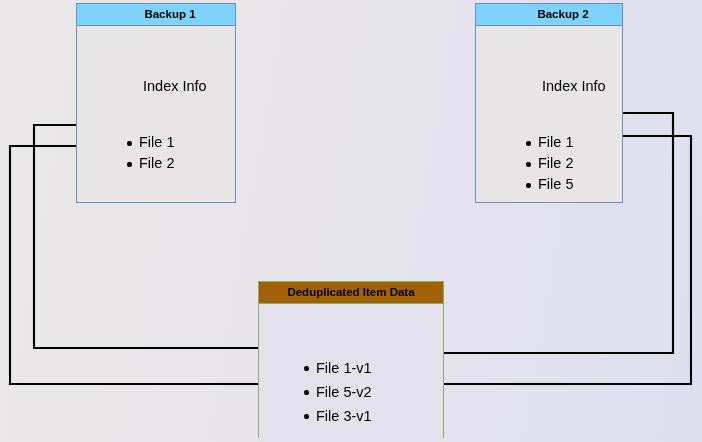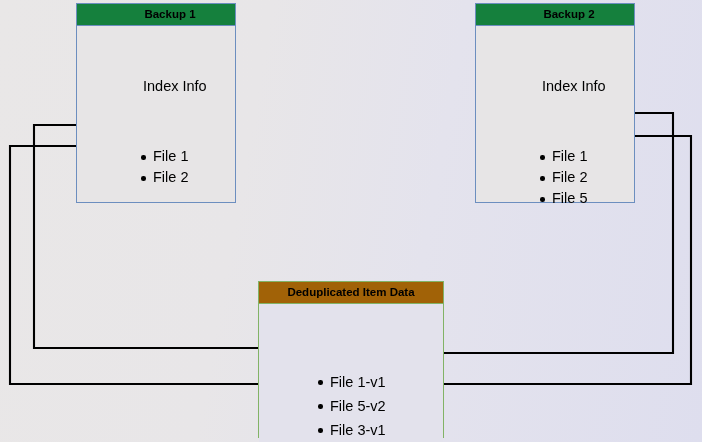--- a/index.html
+++ b/index.html
@@ -17,42 +17,42 @@
 
   
   .box{position:absolute;box-sizing:border-box;}
   .box .hdr{
     box-sizing:border-box;width:100%;height:22px;line-height:21px;
     text-align:center;font-size:11.5px;font-weight:bold;color:#000;
   }
   .box .body{box-sizing:border-box;width:100%;position:relative;}
 
   .bk{border:1.6px solid #6c8ebf;}
-  .bk .hdr{background:#15803d;border-bottom:1.6px solid #6c8ebf;padding-left:28px;}
+  .bk .hdr{background:#7dd3fc;border-bottom:1.6px solid #6c8ebf;padding-left:28px;}
   .bk .body{background:#e7e5e6;}
 
   .dd{border:1.8px solid #82b366;}
   .dd .hdr{background:#a16207;border-bottom:1.8px solid #82b366;}
   .dd .body{background:#e3e2ec;}
 
   #box-backup1{left:76px;top:3px;width:160px;height:200px;}
-  #box-backup2{left:475px;top:3px;width:160px;height:200px;}
+  #box-backup2{left:475px;top:3px;width:148px;height:200px;}
   #box-dedup  {left:258px;top:281px;width:186px;height:157px;}
   #box-backup1 .body,#box-backup2 .body{height:176.4px;}
   #box-dedup .body{height:153.4px;}
 
   .idxlabel{
     position:absolute;font-size:14.5px;color:#000;white-space:nowrap;margin-left:44px;
   }
   #box-backup1 .idxlabel{left:22px;top:52px;}
   #box-backup2 .idxlabel{left:22px;top:52px;}
 
   
   ul.files{
-    list-style:none;margin:14px;padding:0;position:absolute;
+    list-style:none;margin:0;padding:0;position:absolute;
   }
   ul.files li{
     font-size:14.5px;color:#000;white-space:nowrap;position:relative;
     padding-left:13px;height:21px;line-height:21px;
   }
   ul.files li::before{
     content:"";position:absolute;left:1px;top:9px;
     width:4.5px;height:4.5px;border-radius:50%;background:#000;
   }
   #box-backup1 ul.files{left:49px;top:106px;}

